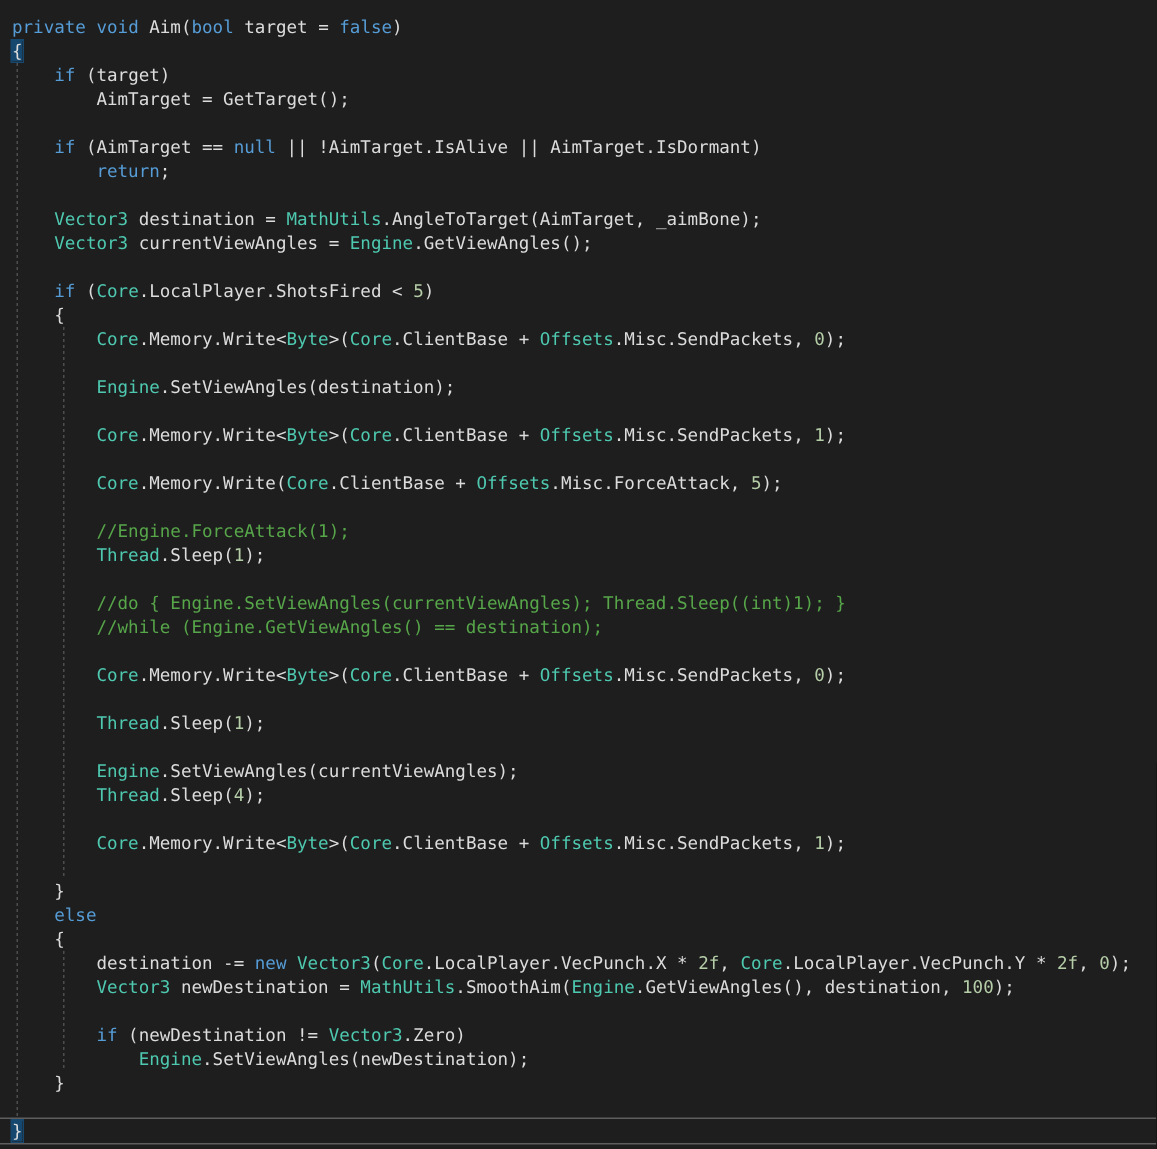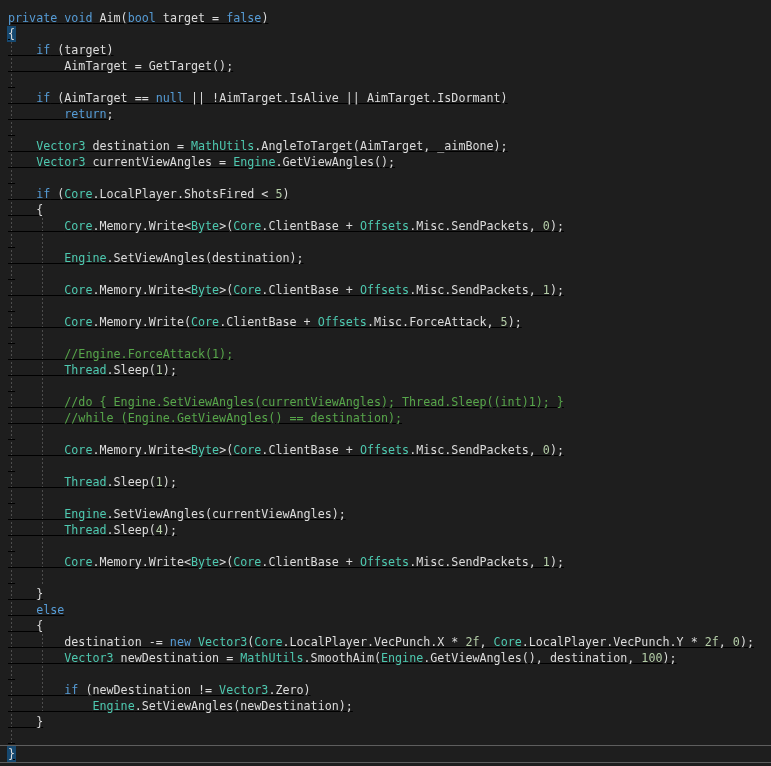--- a/index.html
+++ b/index.html
@@ -15,21 +15,21 @@
     cursor: text;
   }
   #code {
     position: absolute;
     top: 10px;
     left: 8px;
     margin: 0;
     white-space: pre;
     z-index: 2;
   }
-  .line { height: 16px; text-decoration: underline; }
+  .line { height: 16px; }
   .tk-p { color: var(--plain); }
   .tk-k { color: var(--keyword); }
   .tk-t { color: var(--type); }
   .tk-c { color: var(--comment); }
   .tk-n { color: var(--number); }
   .tk-b { color: var(--plain); background: var(--braceBg); box-shadow: 0 0 0 1px var(--braceBg); }
   .guide {
     position: absolute;
     width: 1px;
     background: repeating-linear-gradient(to bottom, var(--guide) 0px, var(--guide) 2px, transparent 2px, transparent 4px);

